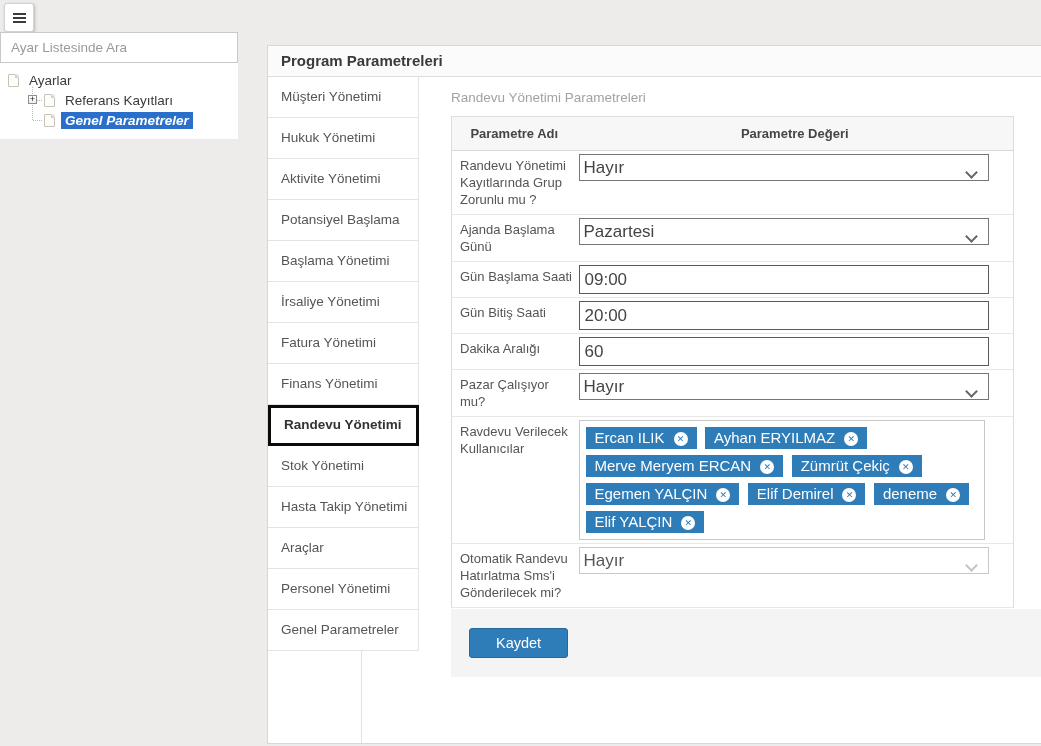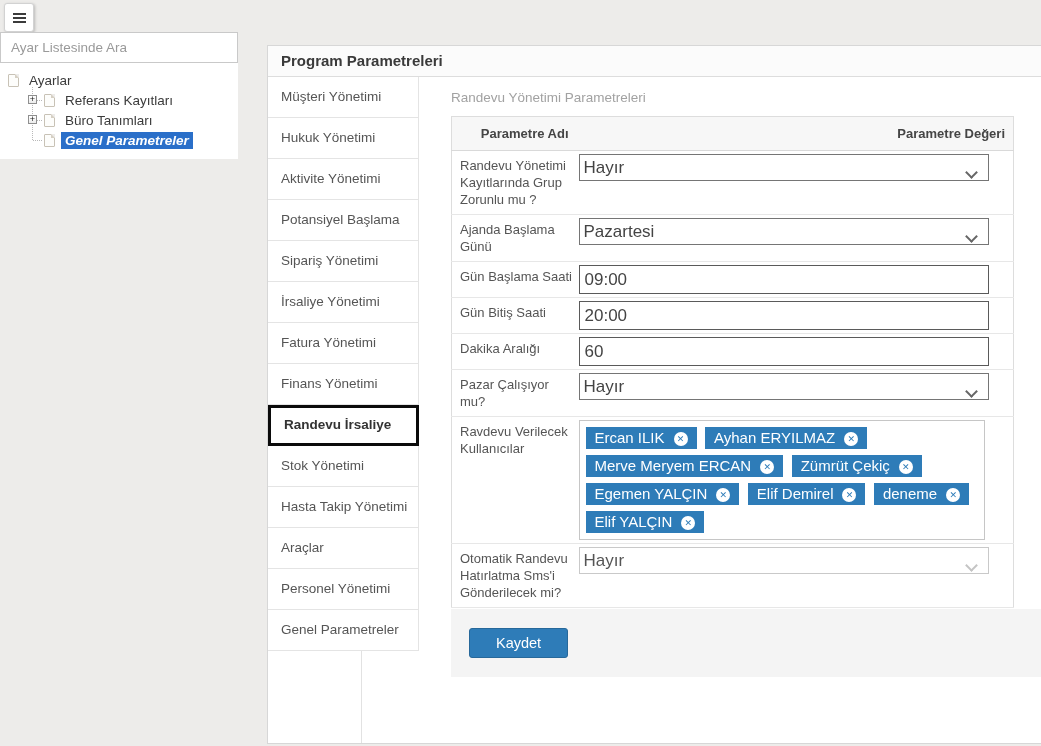--- a/index.html
+++ b/index.html
@@ -71,21 +71,21 @@
   }
   .menu-item.selected {
     border:3px solid #0b0b0b; line-height:34px; font-weight:bold; color:#333;
   }
 
   .content { flex:1; padding:13px 0 0 89px; }
   .section-title { font-size:13.5px; color:#a2a2a2; margin-bottom:11px; }
 
   table.param { width:563px; border-collapse:collapse; border:1px solid #ddd; }
   table.param th {
-    background:#f7f7f7; text-align:right; font-size:13px; color:#454545;
+    background:#f7f7f7; text-align:center; font-size:13px; color:#454545;
     padding:9px 8px; border-bottom:1px solid #d9d9d9;
   }
   table.param th.h-label { width:125px; }
   table.param tr.prow { border-bottom:1px solid #e7e7e7; }
   td.plabel {
     vertical-align:top; font-size:13px; color:#555;
     line-height:17px; padding:6px 4px 6px 8px; width:125px;
   }
   td.pvalue { vertical-align:top; padding:3px 0 3px 2px; }
 
@@ -146,48 +146,43 @@
   <div class="tree">
     <div class="tree-row">
       <span class="page-icon"></span>
       <span class="tree-label">Ayarlar</span>
     </div>
     <div class="tree-children">
       <div class="tree-row">
         <span class="expander"></span>
         <span class="page-icon"></span>
         <span class="tree-label">Referans Kayıtları</span>
-      </div>
-      <div class="tree-row">
-        <span class="expander"></span>
-        <span class="page-icon"></span>
-        <span class="tree-label">Büro Tanımları</span>
       </div>
       <div class="tree-row">
         <span class="page-icon"></span>
         <span class="tree-label sel">Genel Parametreler</span>
       </div>
     </div>
   </div>
 </div>
 
 <div class="panel">
   <div class="panel-header">Program Parametreleri</div>
   <div class="panel-body">
     <div class="menu-col"></div>
     <div class="menu-list">
       <div class="menu-item">Müşteri Yönetimi</div>
       <div class="menu-item">Hukuk Yönetimi</div>
       <div class="menu-item">Aktivite Yönetimi</div>
       <div class="menu-item">Potansiyel Başlama</div>
-      <div class="menu-item">Sipariş Yönetimi</div>
+      <div class="menu-item">Başlama Yönetimi</div>
       <div class="menu-item">İrsaliye Yönetimi</div>
       <div class="menu-item">Fatura Yönetimi</div>
       <div class="menu-item">Finans Yönetimi</div>
-      <div class="menu-item selected">Randevu İrsaliye</div>
+      <div class="menu-item selected">Randevu Yönetimi</div>
       <div class="menu-item">Stok Yönetimi</div>
       <div class="menu-item">Hasta Takip Yönetimi</div>
       <div class="menu-item">Araçlar</div>
       <div class="menu-item">Personel Yönetimi</div>
       <div class="menu-item">Genel Parametreler</div>
     </div>
 
     <div class="content">
       <div class="section-title">Randevu Yönetimi Parametreleri</div>
 

